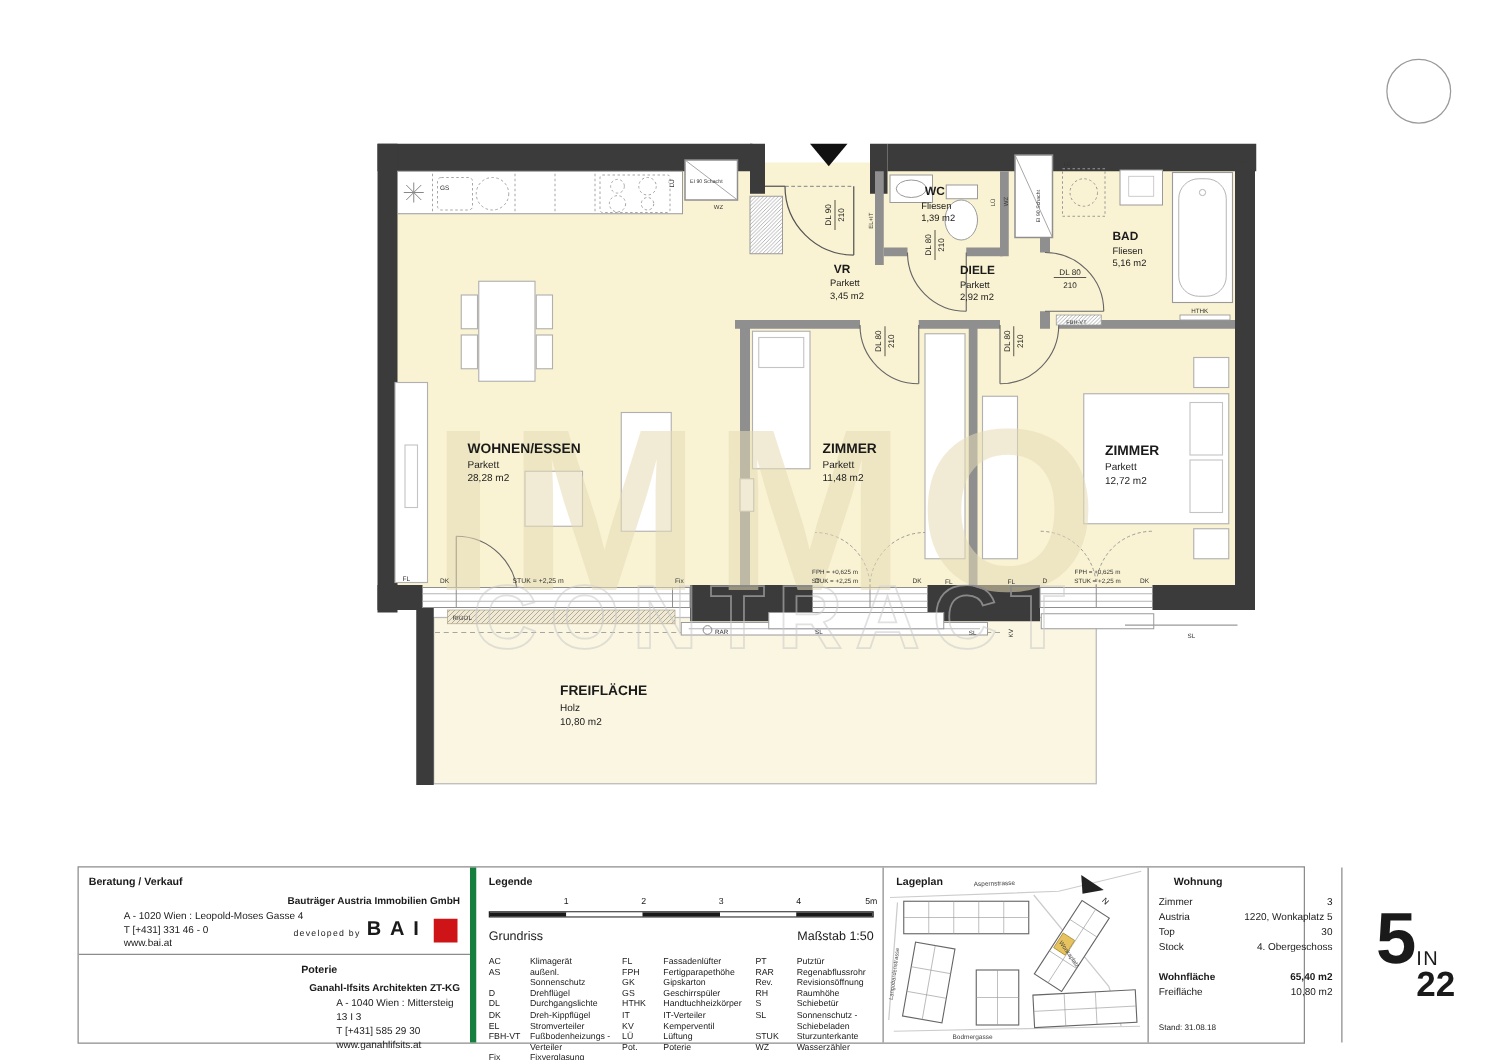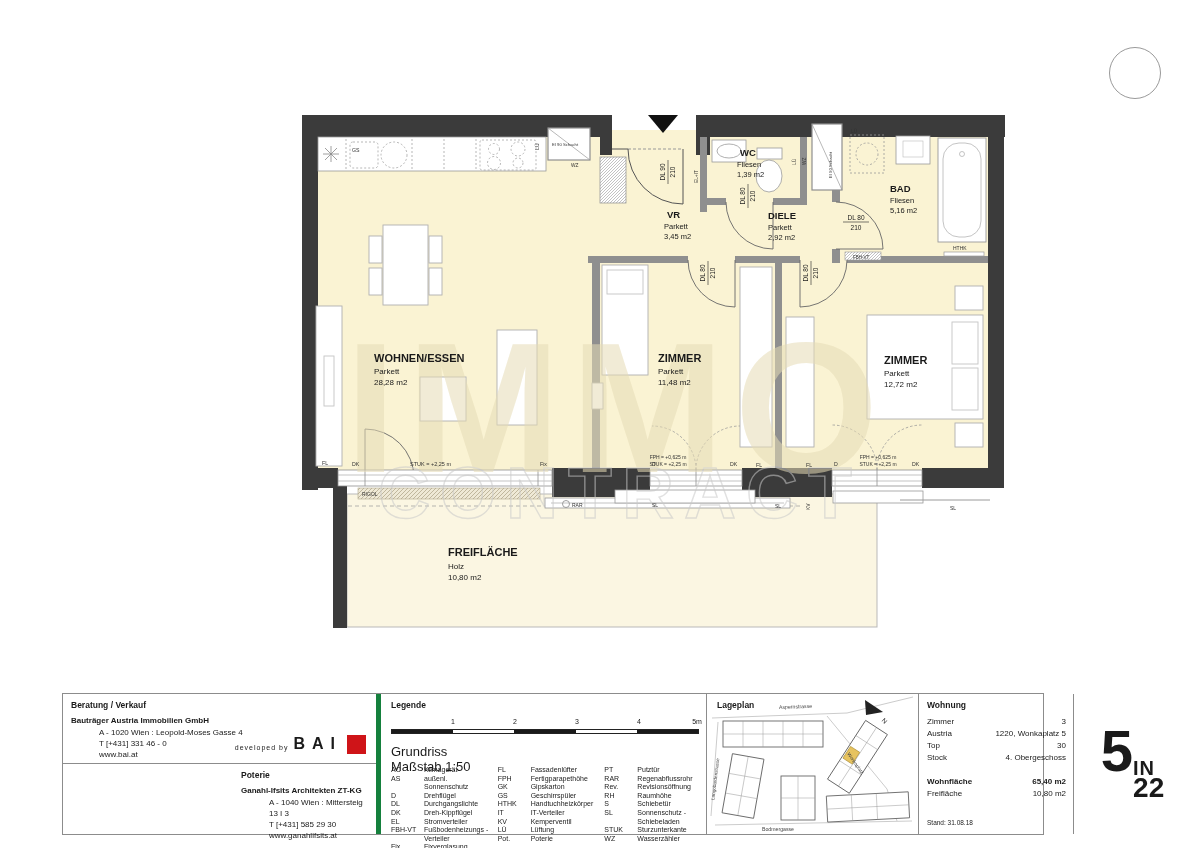--- a/index.html
+++ b/index.html
@@ -13,49 +13,49 @@
   #blk-bauwerber{left:0;top:70px;width:170px;height:70px;border-right:1px solid #8c8c8c;}
   #blk-planung{left:170px;top:70px;width:143px;height:70px;}
   #blk-legende{left:313px;top:0;width:330px;height:140px;border-left:5px solid #15803d;}
   #blk-lageplan{left:643px;top:0;width:212px;height:140px;border-left:1px solid #8c8c8c;}
   #blk-wohnung{left:855px;top:0;width:155px;height:140px;border-left:1px solid #8c8c8c;}
   #blk-logo{left:1010px;top:0;width:118px;height:140px;border-left:1px solid #8c8c8c;}
   .pad{padding:6px 8px;}
   .bold{font-weight:bold;}
   .t-title{font-weight:bold;font-size:8.5px;margin-bottom:6px;}
   .line{line-height:11px;margin-left:28px;}
-  .companyline{line-height:10.5px;}
+  .companyline{line-height:10.5px;text-align:right;}
   
   #bailogo{position:absolute;right:10px;top:40px;display:flex;align-items:flex-end;gap:5px;}
   #bailogo .dev{font-size:7px;letter-spacing:1px;padding-bottom:3px;}
   #bailogo .bai{font-size:16px;font-weight:bold;letter-spacing:7px;line-height:20px;}
   #bailogo .sq{width:19px;height:19px;background:#cf1418;}
   
   #scalebar{position:absolute;left:10px;top:24px;width:308px;height:26px;}
   .ticklabels{position:absolute;left:0;top:0;width:100%;height:9px;font-size:7px;}
   .ticklabels span{position:absolute;transform:translateX(-50%);}
   #sbar{position:absolute;left:0;top:11px;width:308px;height:5px;border:1px solid #222;box-sizing:border-box;display:flex;}
   #sbar div{flex:1;}
   .sb-b{background:#1a1a1a;}
   .sb-w{background:#fff;}
-  .scale-sub{position:absolute;left:10px;top:50px;width:308px;font-size:13px;display:flex;justify-content:space-between;flex-direction:column;}
+  .scale-sub{position:absolute;left:10px;top:50px;width:308px;font-size:10px;display:flex;justify-content:space-between;}
   #legcols{position:absolute;left:10px;top:72px;width:312px;display:flex;gap:8px;font-size:7px;}
   .leg-col{flex:1;}
   .leg-row{display:flex;line-height:8.6px;}
   .leg-abbr{width:33px;flex:none;}
   
   #wohnung-rows{position:absolute;left:8px;top:22px;width:139px;font-size:8px;}
   .w-row{display:flex;justify-content:space-between;line-height:12px;}
   .w-row.gap{margin-top:12px;font-weight:bold;}
   .stand{position:absolute;left:8px;bottom:8px;font-size:6.5px;color:#222;}
   
   #logo522{position:absolute;left:50%;top:50%;transform:translate(-50%,-50%);display:flex;align-items:flex-start;}
   #logo522 .big5{font-size:58px;font-weight:bold;line-height:48px;}
   #logo522 .stack{display:flex;flex-direction:column;align-items:flex-start;margin-top:2px;}
-  #logo522 .sup{font-size:20px;font-weight:bold;line-height:14px;letter-spacing:1px;margin-top:32px;}
+  #logo522 .sup{font-size:16px;font-weight:normal;line-height:14px;letter-spacing:1px;margin-top:32px;}
   #logo522 .sub{font-size:28px;font-weight:bold;line-height:26px;}
   svg text{font-family:"Liberation Sans",sans-serif;}
 </style>
 </head>
 <body>
 <div id="page">
 
 <div class="hole"></div>
 
 <svg id="planSvg" width="1200" height="690" viewBox="0 0 1200 690">
@@ -573,21 +573,21 @@
       <g fill="#444" font-size="5.2">
         <text x="72" y="15" transform="rotate(-2 72 15)">Aspernstrasse</text>
         <text x="55" y="137">Bodmergasse</text>
         <text x="2" y="100" transform="rotate(-83 8 100)" font-size="4.6">Langobardenstrasse</text>
         <text x="140" y="60" transform="rotate(55 140 60)" font-size="4.8">Wonkaplatz</text>
       </g>
     </svg>
   </div>
 
   <div id="blk-wohnung" class="blk">
-    <div class="t-title" style="position:absolute;left:8px;top:6px;">Wohnung</div>
+    <div class="t-title" style="position:absolute;left:20px;top:6px;">Wohnung</div>
     <div id="wohnung-rows">
           <div class="w-row">
             <span>Zimmer</span>
             <span>3</span>
           </div>
           <div class="w-row">
             <span>Austria</span>
             <span>1220, Wonkaplatz 5</span>
           </div>
           <div class="w-row">

